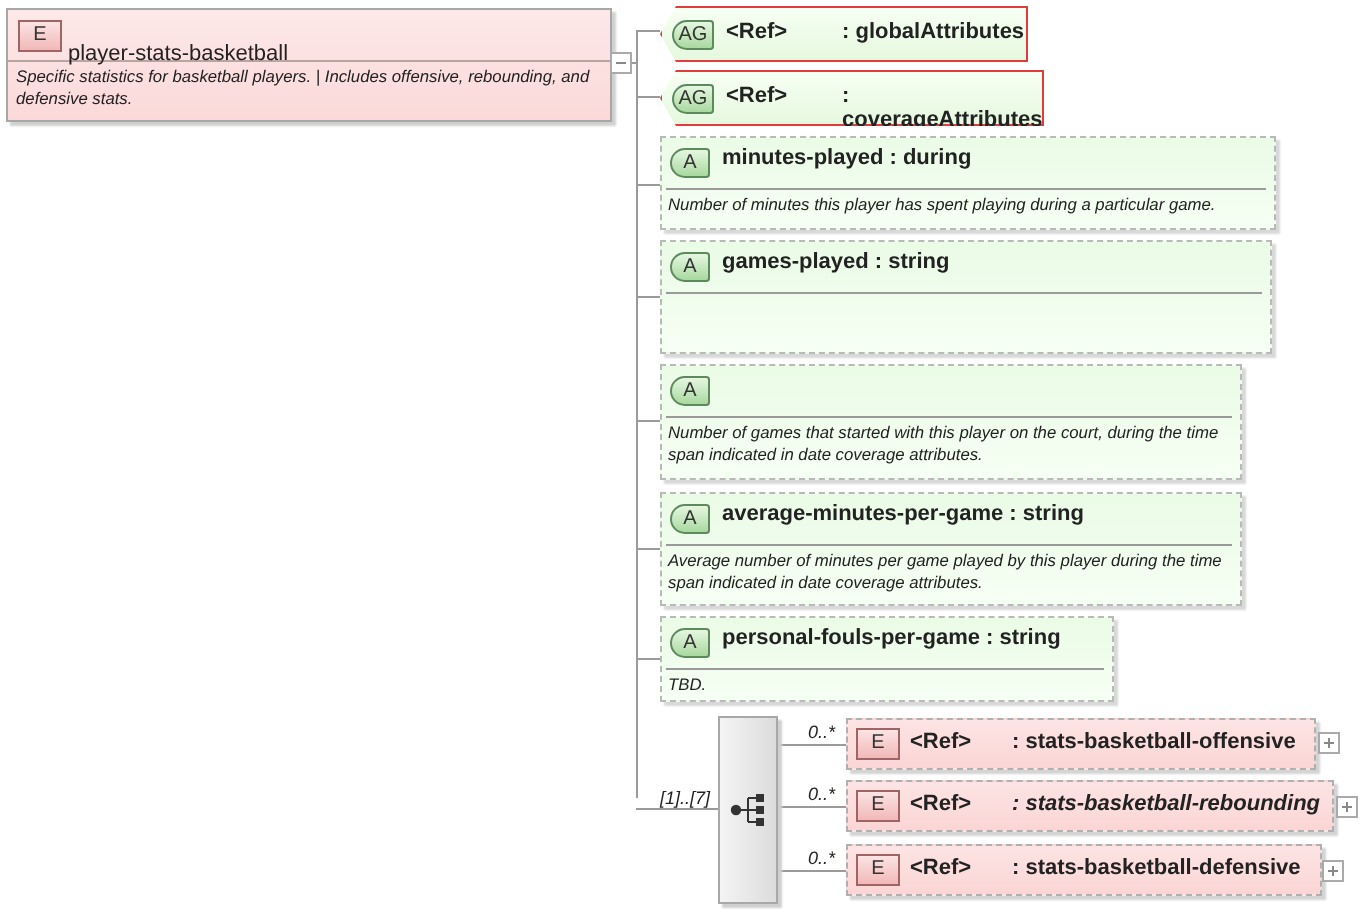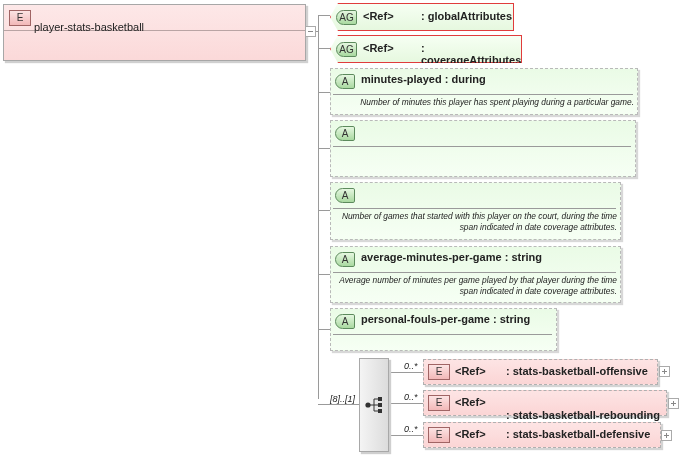--- a/index.html
+++ b/index.html
@@ -23,21 +23,21 @@
       background:linear-gradient(180deg,#f6fff3,#e6f8df);box-shadow:3px 3px 0 #e84c4c;
       clip-path:polygon(8px 0,100% 0,100% 100%,8px 100%,0 50%);}
   .badge-ag,.badge-a{position:absolute;height:13px;border:1px solid #5c8a5c;border-radius:8px 2px 2px 8px;
       background:linear-gradient(180deg,#e5f7e0,#a9d9a0);font-size:10px;line-height:13px;text-align:center;color:#333;}
   .ag .ref,.eref .ref{position:absolute;font-weight:bold;font-size:11px;color:#222;}
   
   .attr{position:absolute;border:1px dashed #b9b9b9;
         background:linear-gradient(180deg,#eafbe6 0%,#f6fff4 100%);box-shadow:2px 2px 1px #d8d8d8;}
   .attr .aname{position:absolute;left:30px;top:4px;font-weight:bold;font-size:11px;color:#222;}
   .attr .rule{position:absolute;left:2px;right:4px;top:25px;height:1px;background:#9a9a9a;}
-  .attr .adesc{position:absolute;left:3px;top:28px;right:3px;font-style:italic;font-size:8.4px;line-height:11px;color:#222;text-align:right;}
+  .attr .adesc{position:absolute;left:3px;top:28px;right:3px;font-style:italic;font-size:8.4px;line-height:11px;color:#222;}
   
   .seq{left:359px;top:358px;width:28px;height:92px;border:1px solid #a8a8a8;
        background:linear-gradient(90deg,#f4f4f4,#dcdcdc);box-shadow:2px 2px 1px #cfcfcf;}
   .card{position:absolute;font-style:italic;font-size:9px;color:#222;}
   
   .eref{position:absolute;height:24px;border:1px dashed #b0b0b0;
         background:linear-gradient(180deg,#fde4e4,#fbd5d5);box-shadow:2px 2px 1px #d4d4d4;}
 </style>
 </head>
 <body>
@@ -54,20 +54,21 @@
 <div class="line" style="left:318px;top:404px;width:41px;height:1px;"></div>
 <div class="line" style="left:388px;top:372px;width:35px;height:1px;"></div>
 <div class="line" style="left:388px;top:403px;width:35px;height:1px;"></div>
 <div class="line" style="left:388px;top:435px;width:35px;height:1px;"></div>
 
 <div class="abs root">
   <div class="hdr">
     <div class="badge-e" style="left:5px;top:5px;">E</div>
     <div class="title">player-stats-basketball</div>
   </div>
+  <div class="desc">Specific statistics for basketball players. | Includes offensive, rebounding, and defensive stats.</div>
 </div>
 <div class="toggle" style="left:305px;top:26px;">
     <span></span>
   </div>
 
 <div class="ag" style="left:330px;top:3px;width:182px;">
   <div class="badge-ag" style="left:5px;top:6px;width:19px;">AG</div>
   <div class="ref" style="left:32px;top:6px;">&lt;Ref&gt;</div>
   <div class="ref" style="left:90px;top:6px;">: globalAttributes</div>
 </div>
@@ -78,40 +79,42 @@
 </div>
 
 <div class="attr" style="left:330px;top:68px;width:306px;height:45px;">
   <div class="badge-a" style="left:4px;top:5px;width:18px;">A</div>
   <div class="aname">minutes-played : during</div>
   <div class="rule"></div>
   <div class="adesc">Number of minutes this player has spent playing during a particular game.</div>
 </div>
 <div class="attr" style="left:330px;top:120px;width:304px;height:55px;">
   <div class="badge-a" style="left:4px;top:5px;width:18px;">A</div>
+  <div class="aname">games-played : string</div>
   <div class="rule"></div>
 </div>
 <div class="attr" style="left:330px;top:182px;width:289px;height:56px;">
   <div class="badge-a" style="left:4px;top:5px;width:18px;">A</div>
   <div class="rule"></div>
   <div class="adesc">Number of games that started with this player on the court, during the time span indicated in date coverage attributes.</div>
 </div>
 <div class="attr" style="left:330px;top:246px;width:289px;height:55px;">
   <div class="badge-a" style="left:4px;top:5px;width:18px;">A</div>
   <div class="aname">average-minutes-per-game : string</div>
   <div class="rule"></div>
-  <div class="adesc">Average number of minutes per game played by that player during the time span indicated in date coverage attributes.</div>
+  <div class="adesc">Average number of minutes per game played by this player during the time span indicated in date coverage attributes.</div>
 </div>
 <div class="attr" style="left:330px;top:308px;width:225px;height:41px;">
   <div class="badge-a" style="left:4px;top:5px;width:18px;">A</div>
   <div class="aname">personal-fouls-per-game : string</div>
   <div class="rule" style="right:4px;"></div>
+  <div class="adesc">TBD.</div>
 </div>
 
-<div class="card" style="left:330px;top:394px;">[8]..[1]</div>
+<div class="card" style="left:330px;top:394px;">[1]..[7]</div>
 <div class="abs seq">
   <svg width="28" height="92" style="position:absolute;left:0;top:0;">
     <circle cx="8" cy="46" r="2.6" fill="#333"></circle>
     <line x1="8" y1="46" x2="14" y2="46" stroke="#333" stroke-width="1"></line>
     <line x1="14" y1="40" x2="14" y2="52" stroke="#333" stroke-width="1"></line>
     <line x1="14" y1="40" x2="20" y2="40" stroke="#333" stroke-width="1"></line>
     <line x1="14" y1="46" x2="20" y2="46" stroke="#333" stroke-width="1"></line>
     <line x1="14" y1="52" x2="20" y2="52" stroke="#333" stroke-width="1"></line>
     <rect x="18" y="38" width="4" height="4" fill="#333"></rect>
     <rect x="18" y="44" width="4" height="4" fill="#333"></rect>
@@ -127,21 +130,21 @@
 </div>
 <div class="toggle" style="left:659px;top:366px;">
     <span></span>
     <span class="v"></span>
   </div>
 
 <div class="card" style="left:404px;top:392px;">0..*</div>
 <div class="eref" style="left:423px;top:390px;width:242px;">
   <div class="badge-e" style="left:4px;top:4px;">E</div>
   <div class="ref" style="left:31px;top:5px;">&lt;Ref&gt;</div>
-  <div class="ref" style="left:82px;top:18px;">: stats-basketball-rebounding</div>
+  <div class="ref" style="left:82px;top:5px;font-style:italic;">: stats-basketball-rebounding</div>
 </div>
 <div class="toggle" style="left:668px;top:398px;">
     <span></span>
     <span class="v"></span>
   </div>
 
 <div class="card" style="left:404px;top:424px;">0..*</div>
 <div class="eref" style="left:423px;top:422px;width:236px;">
   <div class="badge-e" style="left:4px;top:4px;">E</div>
   <div class="ref" style="left:31px;top:5px;">&lt;Ref&gt;</div>

